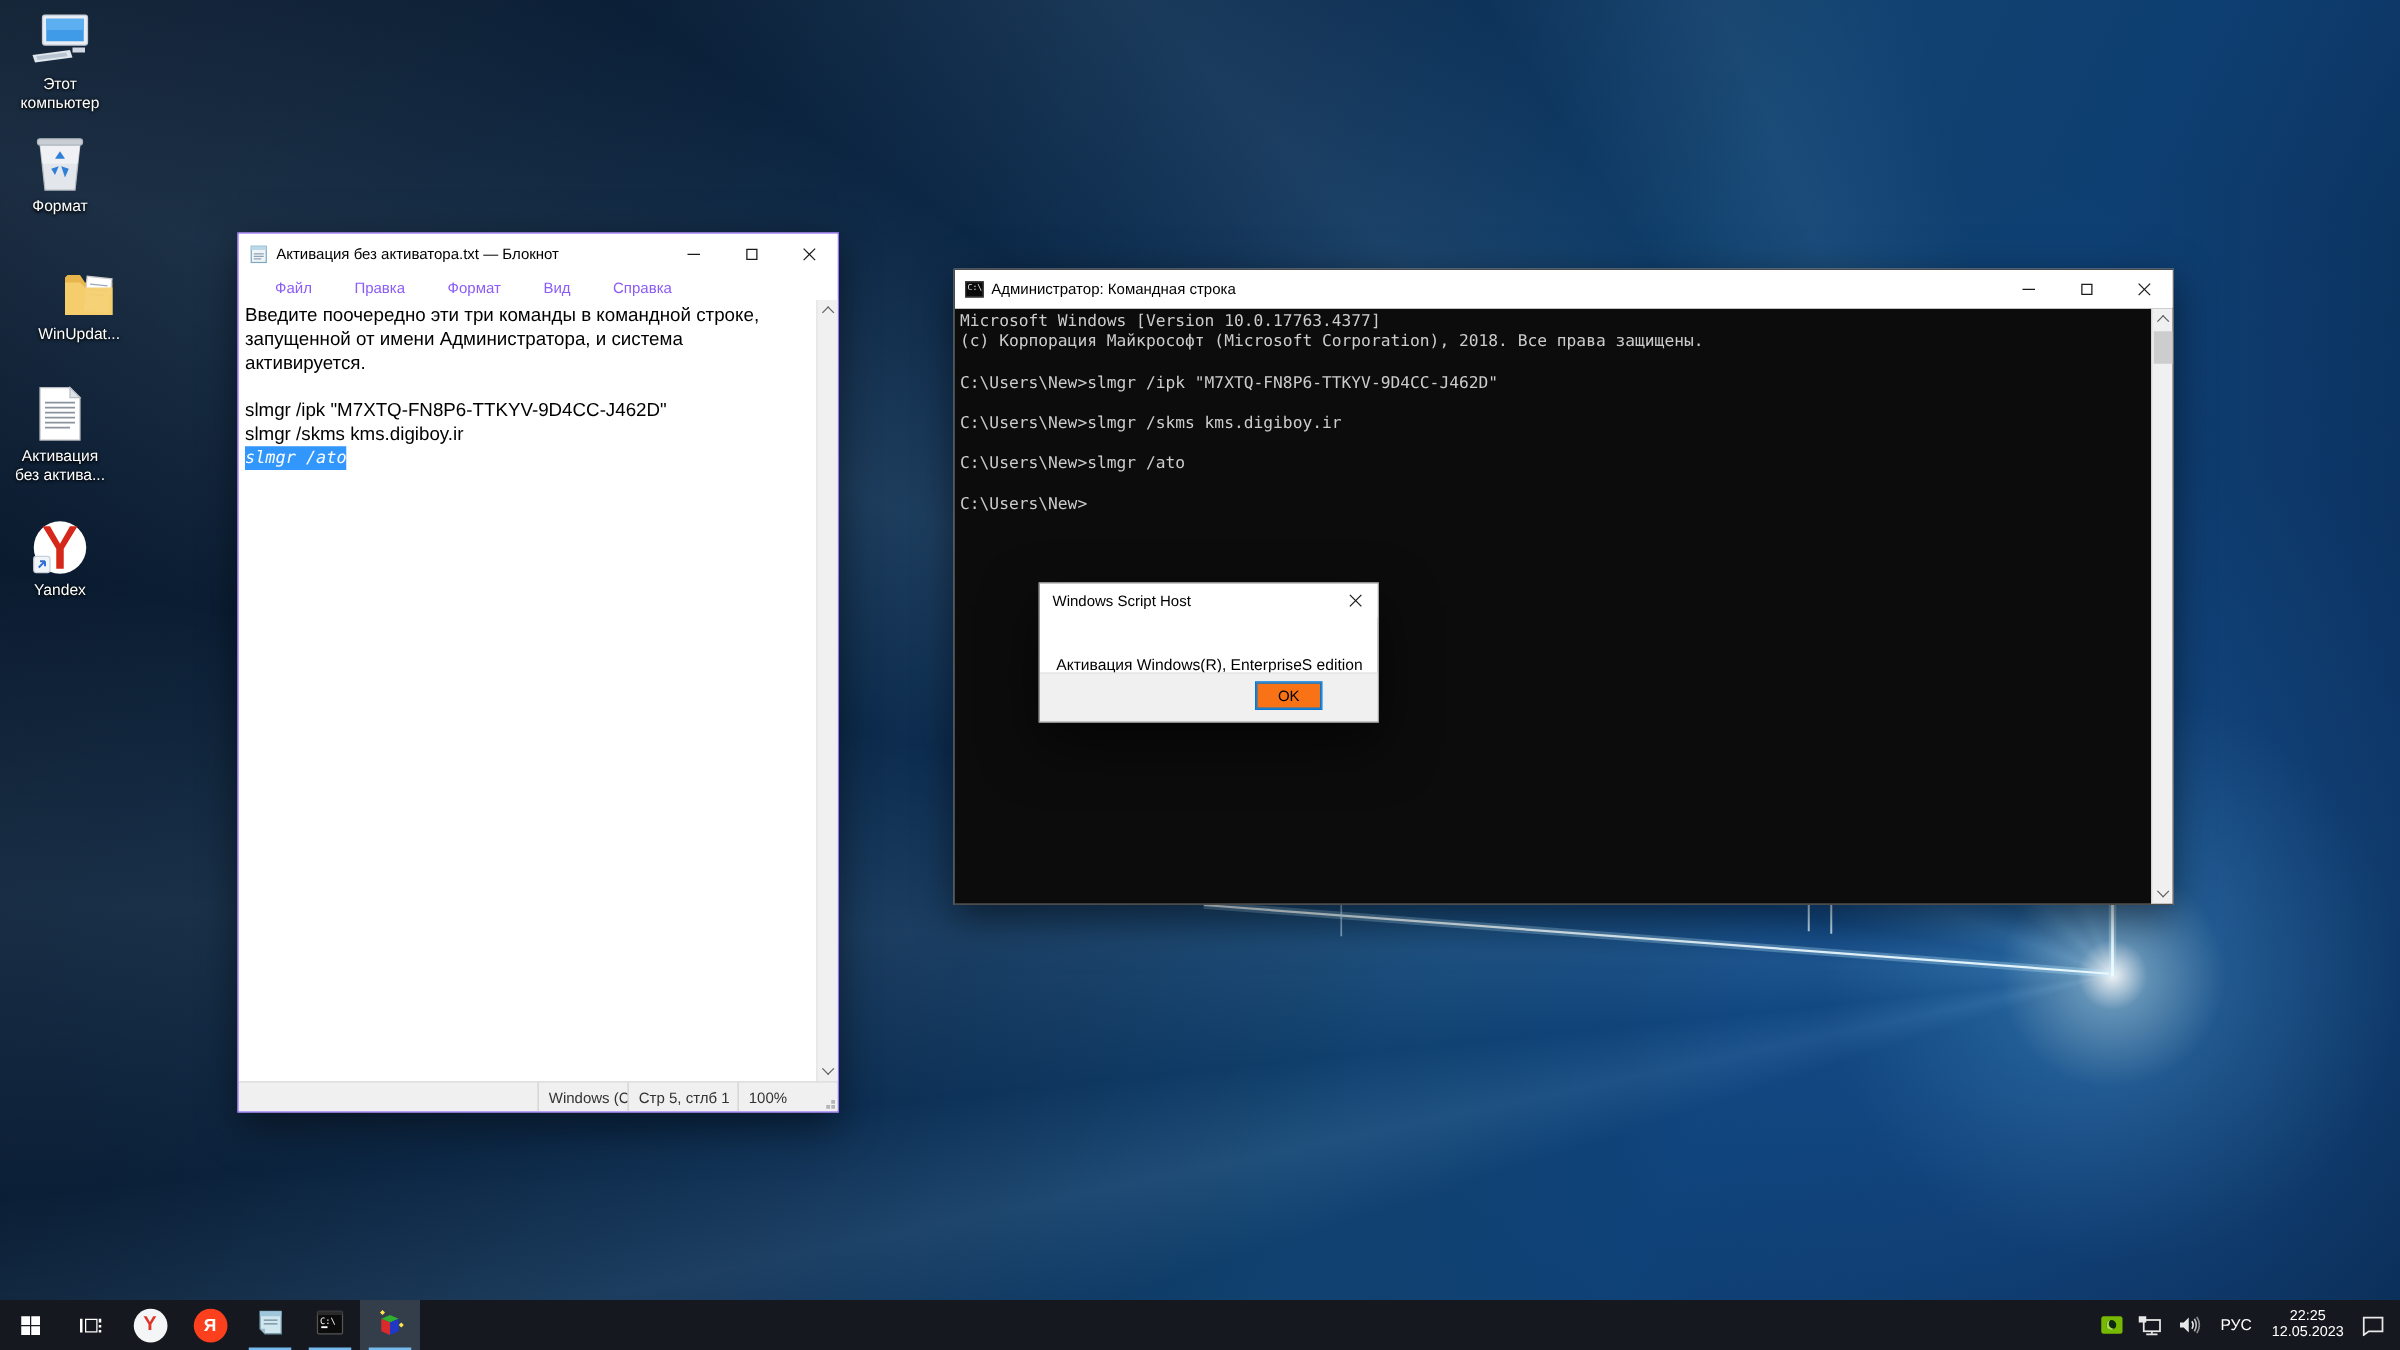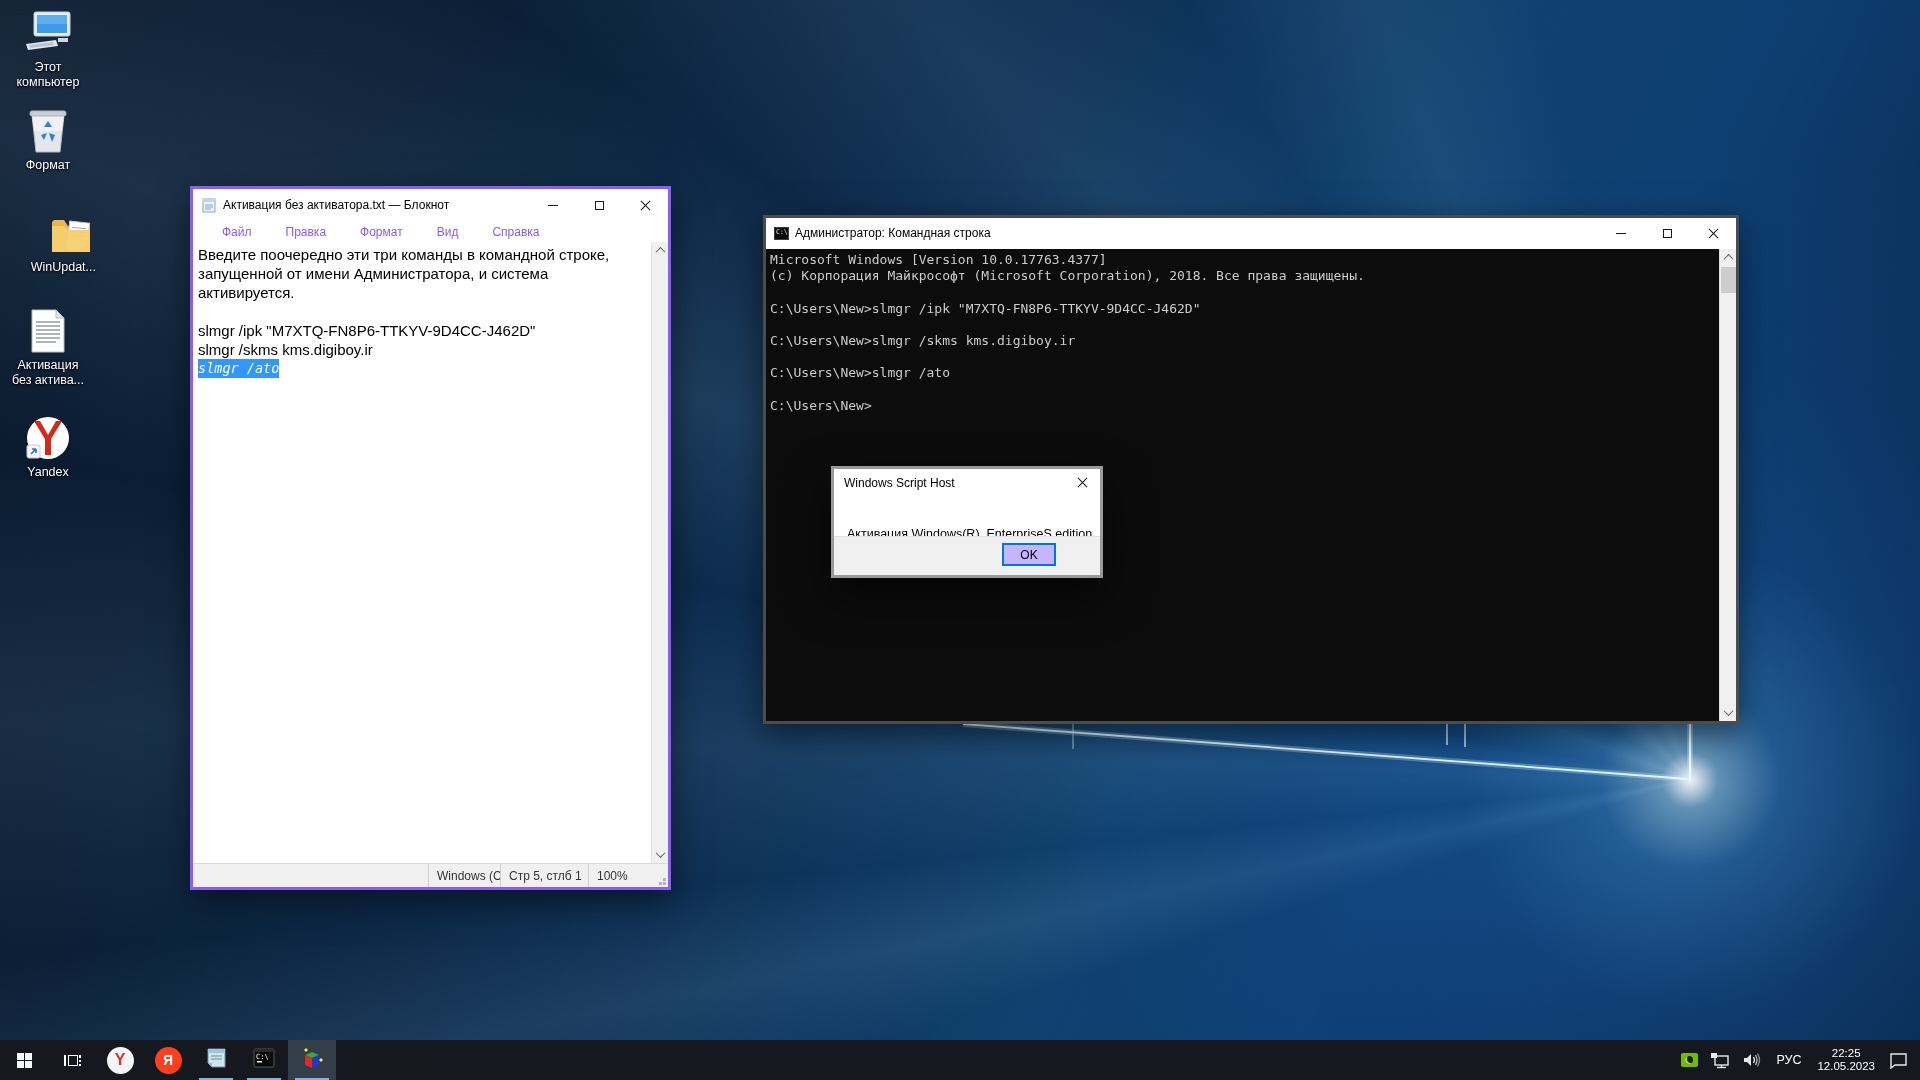--- a/index.html
+++ b/index.html
@@ -21,21 +21,21 @@
   }
   .wallpaper svg { position:absolute; left:0; top:0; }
 
   
   .desk-icon { position:absolute; width:96px; display:flex; flex-direction:column; align-items:center; cursor:default; }
   .desk-icon .art { height:48px; display:flex; align-items:flex-end; justify-content:center; }
   .desk-icon .lbl { margin-top:4px; color:#fff; font-size:12.5px; line-height:15px; text-align:center;
     white-space:pre-line; text-shadow:0 1px 2px rgba(0,0,0,0.9), 0 0 3px rgba(0,0,0,0.7); }
 
   
-  .win { position:absolute; background:#fff; border:3px solid #8b5cf6; box-shadow:0 10px 30px rgba(0,0,0,0.5); }
+  .win { position:absolute; background:#fff; border:1px solid #8b5cf6; box-shadow:0 10px 30px rgba(0,0,0,0.5); }
   .titlebar { display:flex; align-items:center; background:#fff; }
   .titlebar .t-icon { margin:0 6px 0 8px; display:flex; }
   .titlebar .t-text { font-size:12px; color:#000; white-space:nowrap; overflow:hidden; flex:1; }
   .capbtns { display:flex; height:100%; }
   .cap-btn { width:46px; height:100%; display:flex; align-items:center; justify-content:center; }
   .g-min { width:10px; height:1px; background:#1a1a1a; }
   .g-max { width:9px; height:9px; border:1px solid #1a1a1a; }
   .g-close { position:relative; width:11px; height:11px; }
   .g-close i { position:absolute; left:-1px; top:5px; width:13px; height:1px; background:#1a1a1a; display:block; }
   .g-close i:first-child { transform:rotate(45deg); }
@@ -75,21 +75,21 @@
   .cmd-mini-icon { width:15px; height:13px; background:#0a0a0a; border:1px solid #3c3c3c; color:#e8e8e8;
     font-size:6.5px; font-family:"DejaVu Sans Mono", monospace; line-height:6px; padding:1px; }
 
   
   #wsh { left:831px; top:466px; width:272px; height:112px; border-color:#9a9a9a; box-shadow:0 18px 45px rgba(0,0,0,0.6); }
   #wsh .titlebar { height:27px; }
   #wsh .t-text { padding-left:10px; font-size:12px; }
   #wsh .cap-btn { width:36px; }
   #wsh-msg { position:absolute; left:13px; top:58px; font-size:12.5px; line-height:15.5px; color:#000; white-space:pre-line; }
   #wsh-footer { position:absolute; left:0; right:0; bottom:0; height:39px; background:#f0f0f0; border-top:1px solid #e2e2e2; }
-  #wsh-ok { position:absolute; right:45px; top:7px; width:52px; height:21px; background:#c4b5fd;
+  #wsh-ok { position:absolute; right:45px; top:7px; width:52px; height:21px; background:#f97316;
     border:1px solid #0078d7; outline:1px solid #0078d7; font-size:12px; color:#000;
     font-family:"Liberation Sans", sans-serif; }
 
   
   #taskbar { position:absolute; left:0; bottom:0; width:1920px; height:40px; background:#15181e;
     display:flex; align-items:stretch; z-index:50; }
   .tb-btn { width:48px; display:flex; align-items:center; justify-content:center; position:relative; }
   .tb-btn.open::after { content:""; position:absolute; left:7px; right:7px; bottom:0; height:2px; background:#76b9ed; }
   .tb-btn.active { background:rgba(130,160,190,0.28); }
   .win-logo { display:grid; grid-template-columns:7px 7px; grid-template-rows:7px 7px; gap:1px; }

